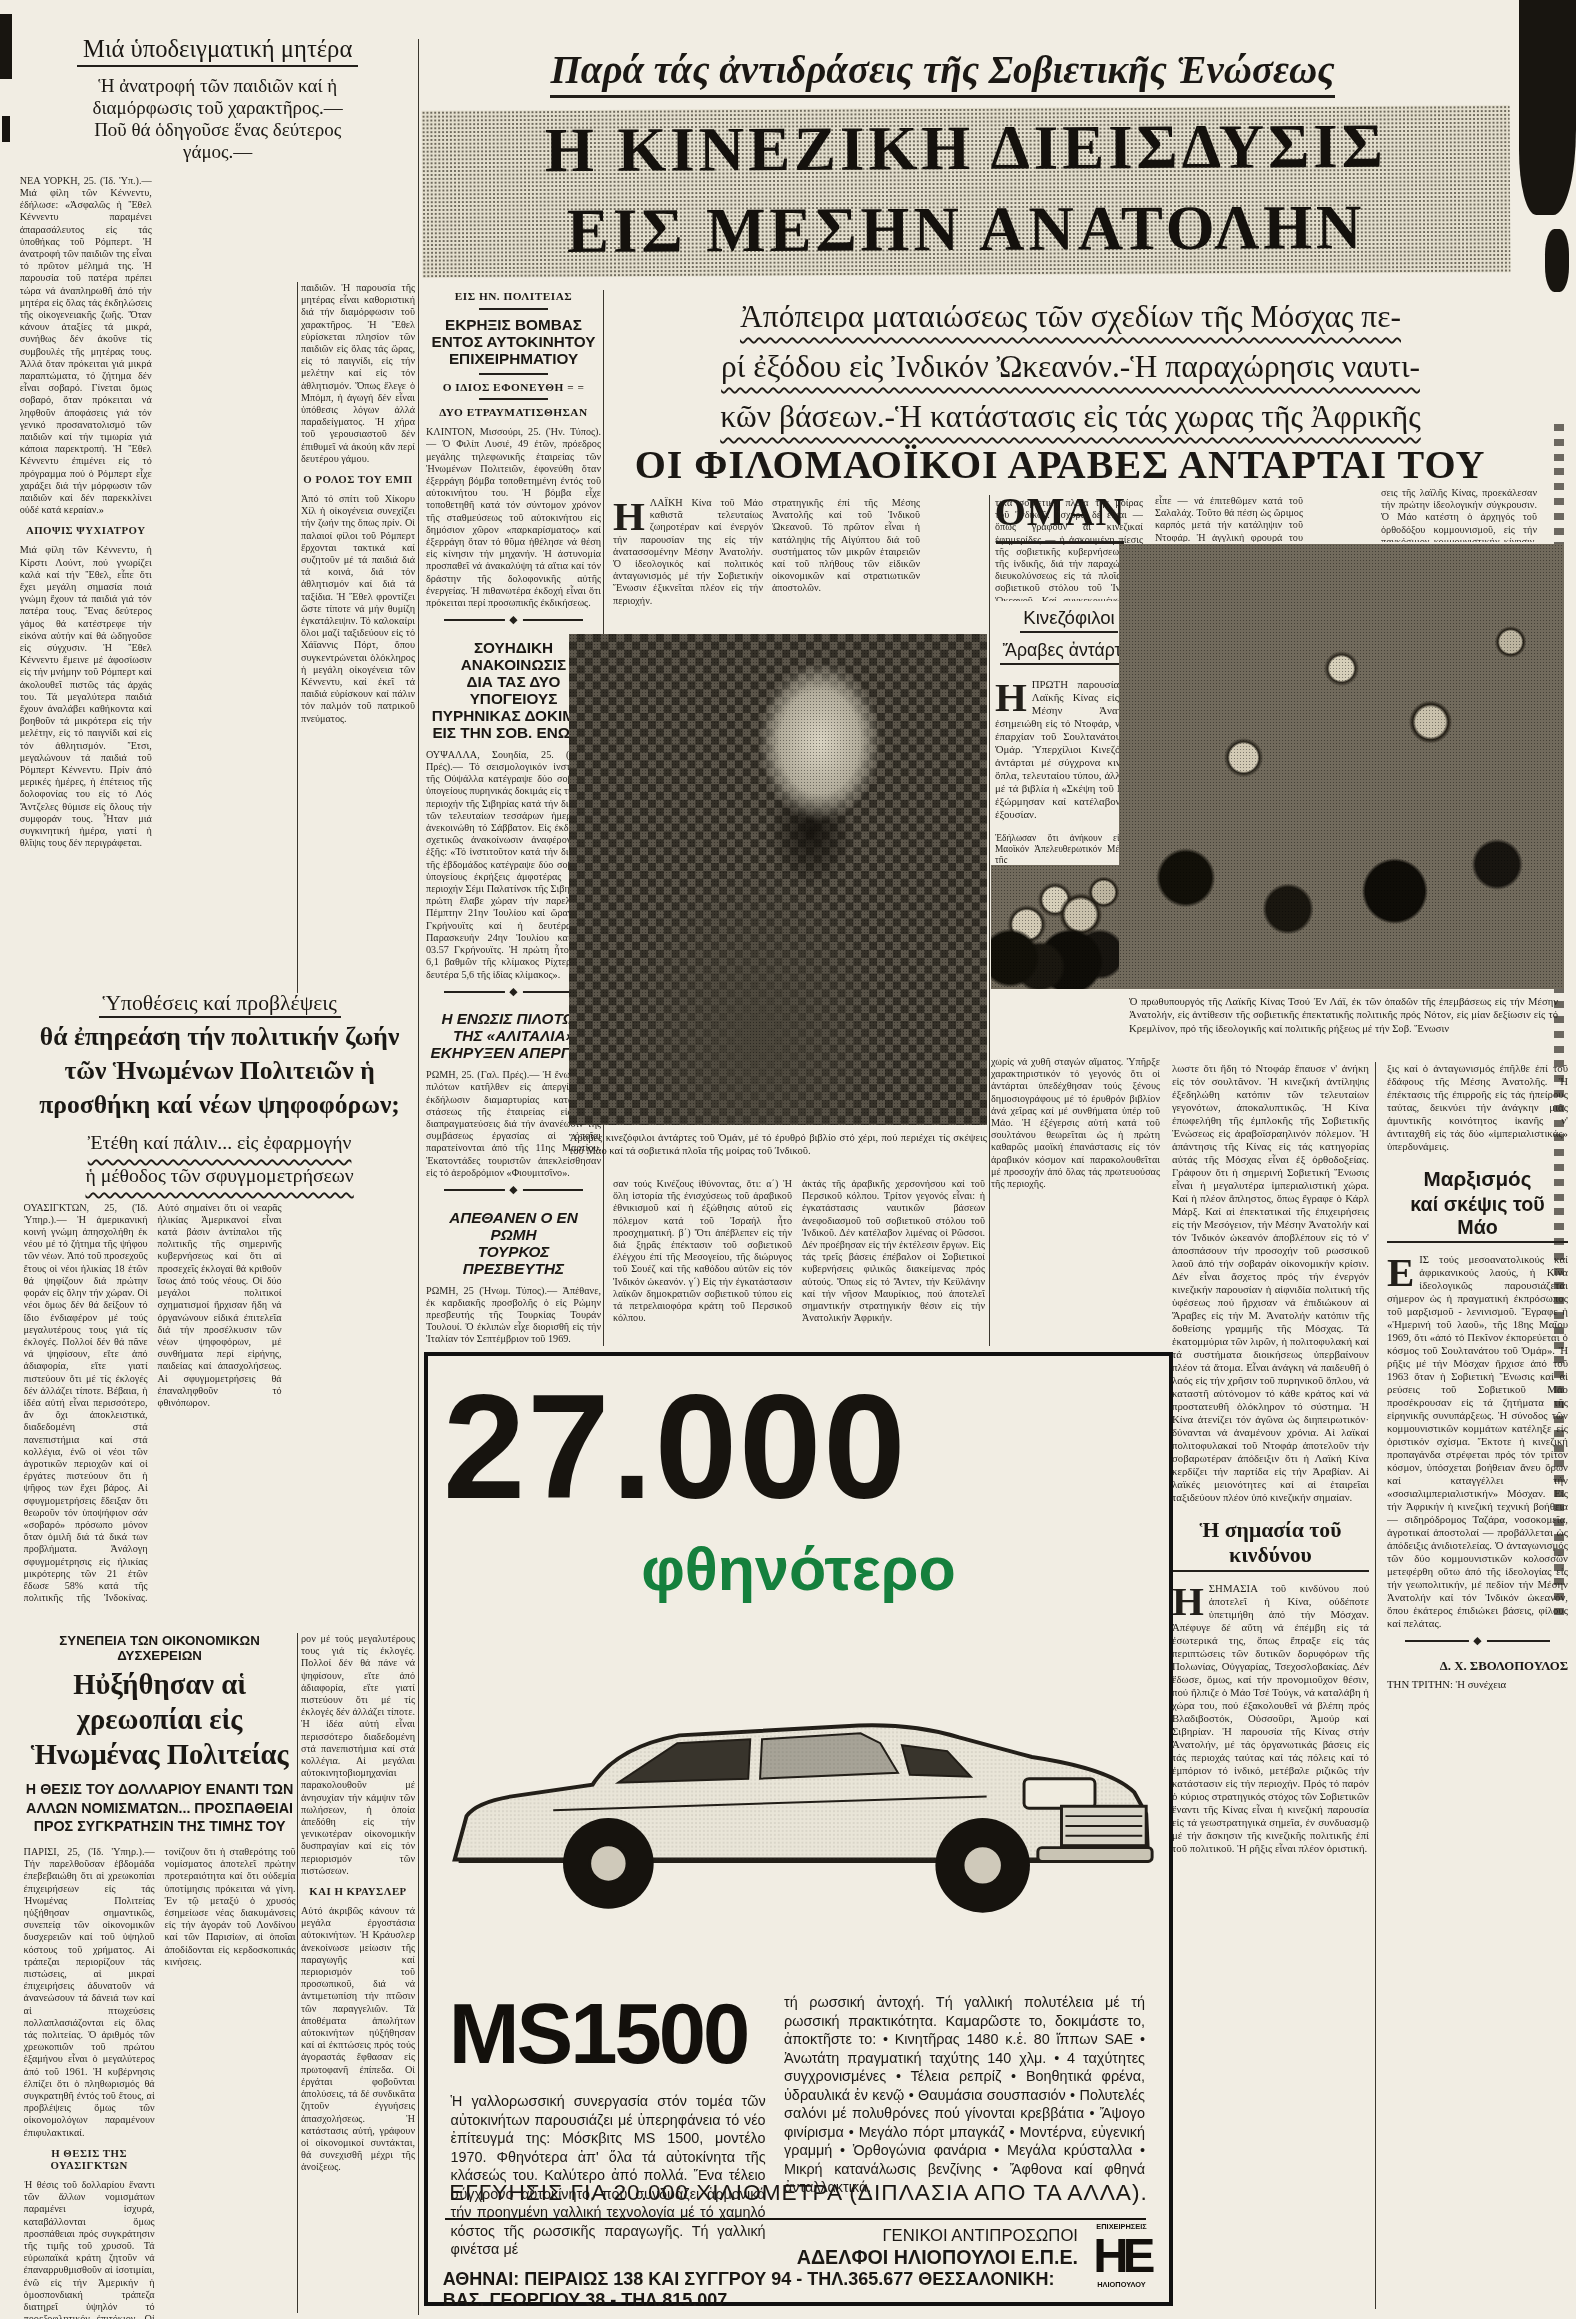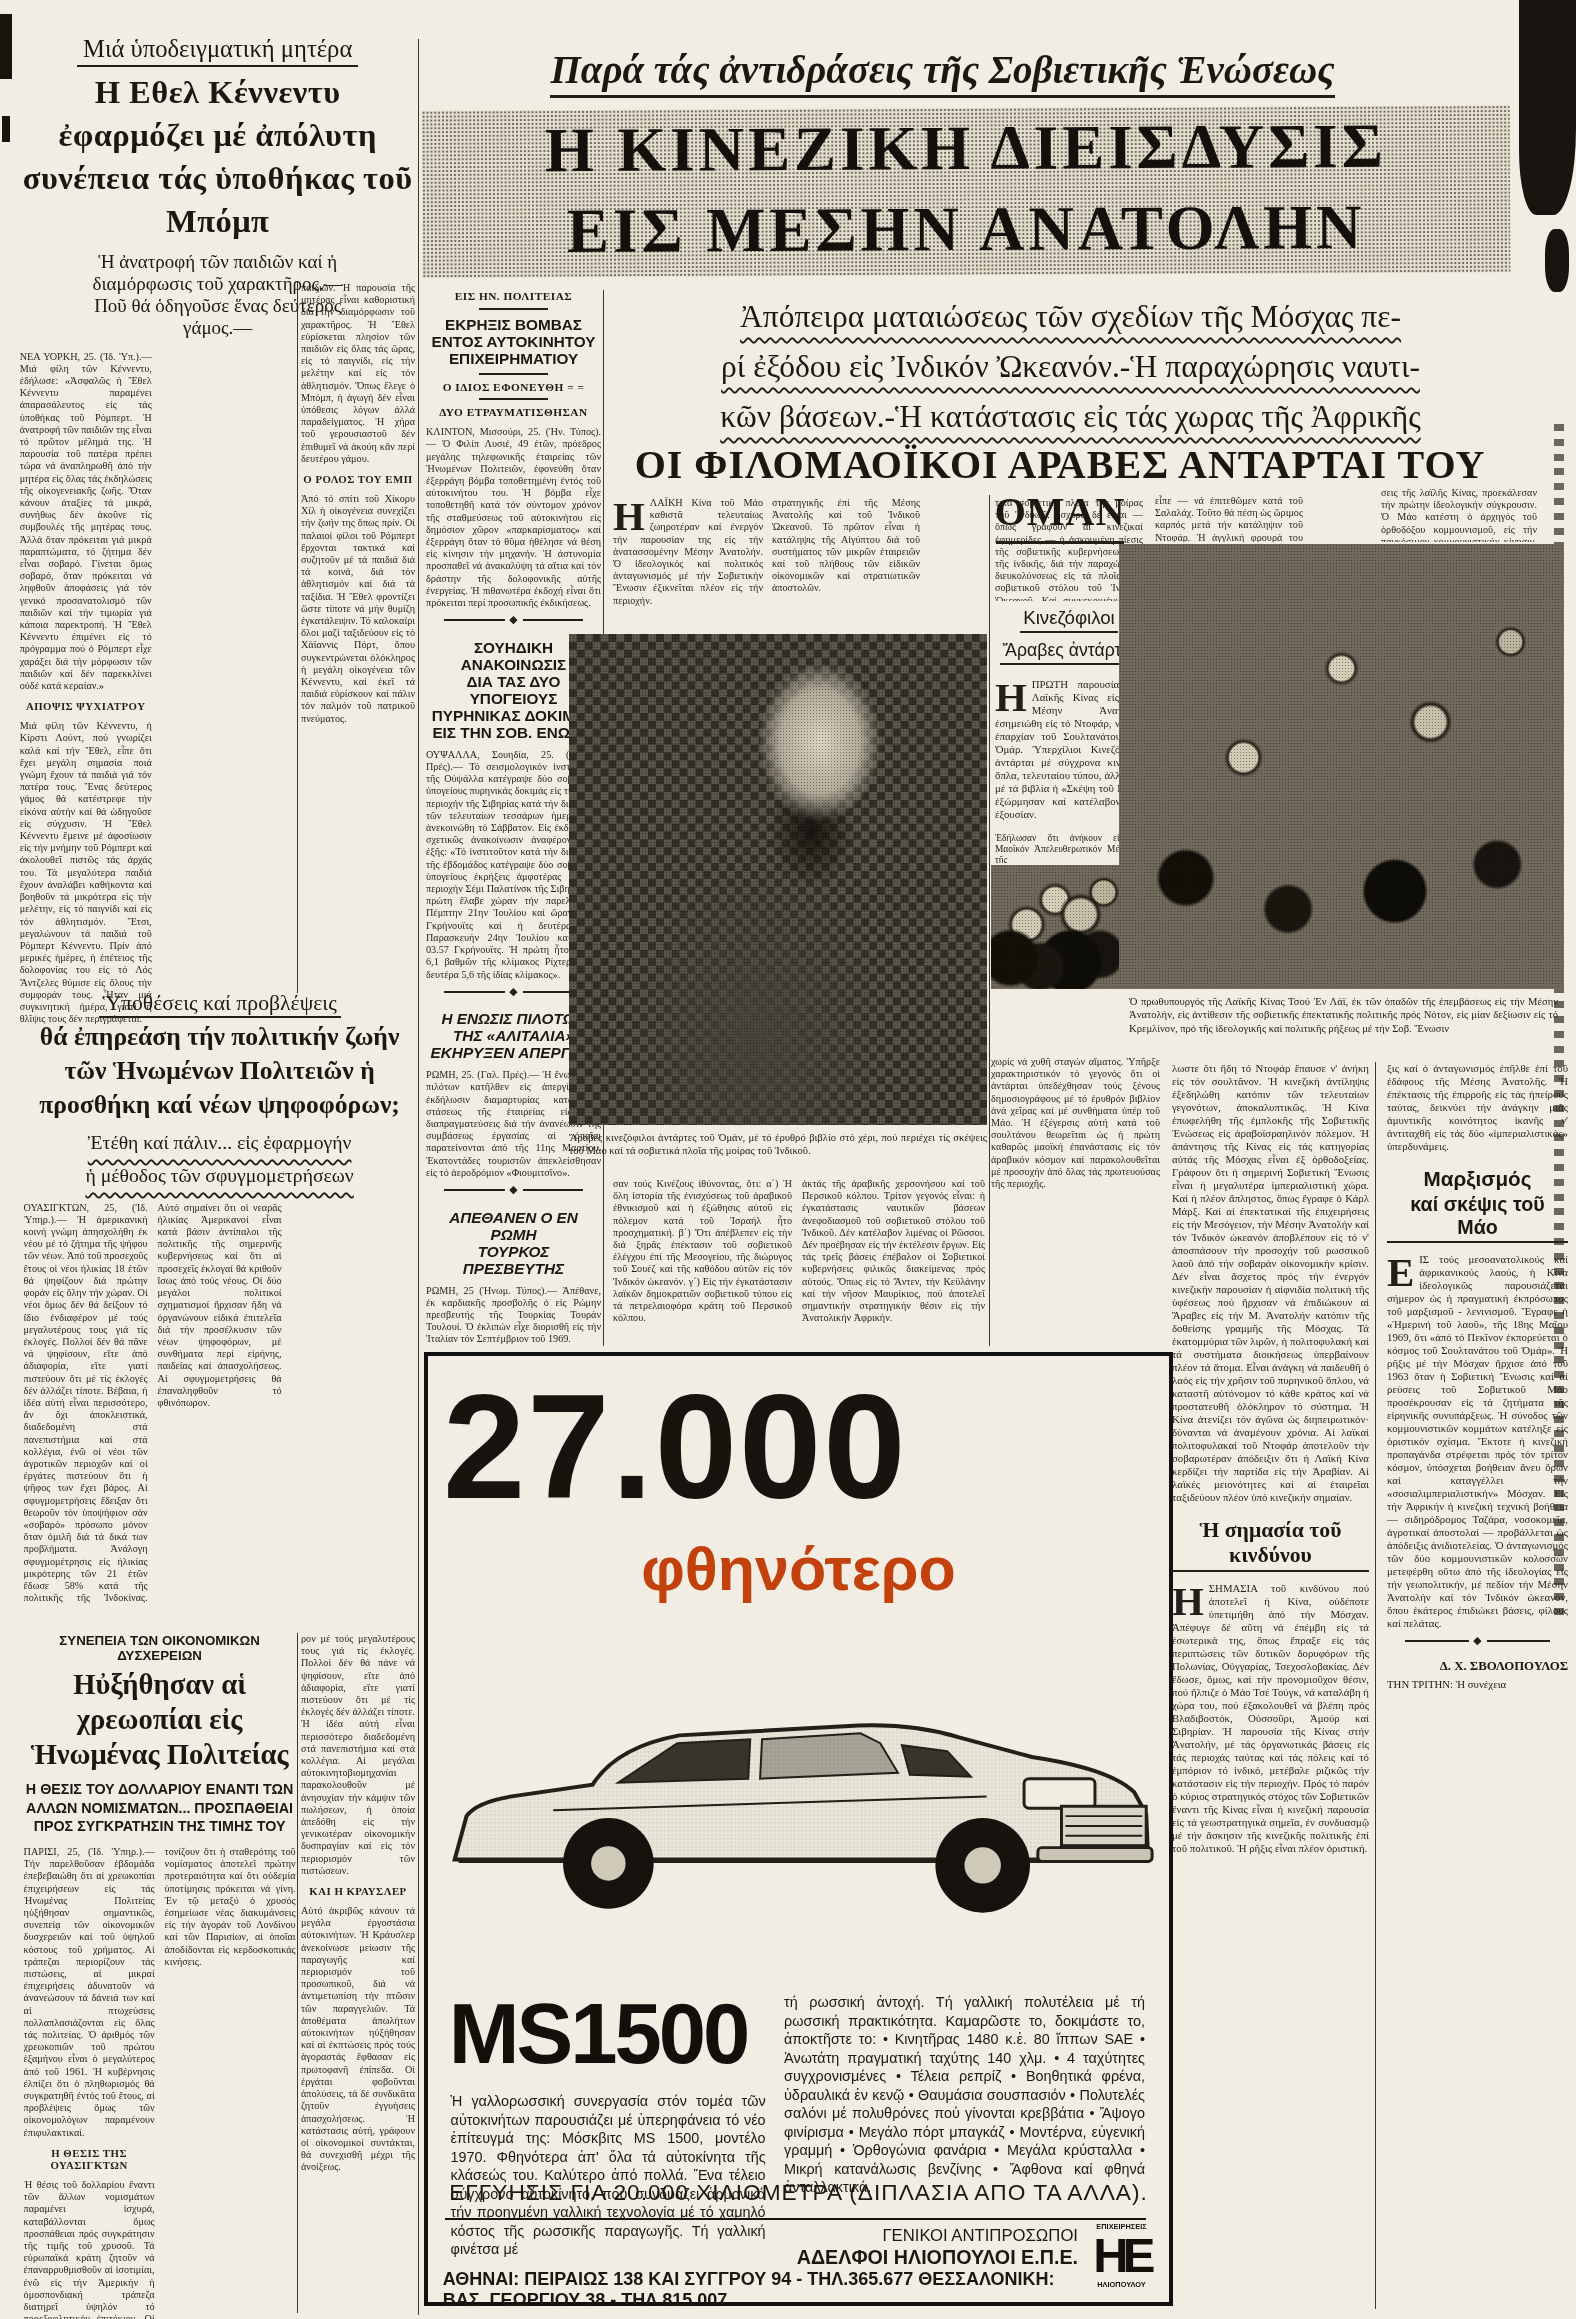--- a/index.html
+++ b/index.html
@@ -85,21 +85,21 @@
   .caption{font-size:10.6px;line-height:13.3px;text-align:justify;color:#24211b;}
   
   .colhead{font-weight:bold;text-align:center;font-family:"Liberation Sans",sans-serif;}
   .colhead .u{border-bottom:2px solid #23201b;padding:0 3px 2px;display:inline-block;}
   
   #ad{left:424px;top:1352px;width:743px;height:948px;border:3.4px solid #111;
       box-shadow:inset 0 0 0 1px #111;background:#f1ede3;}
   #ad-price{position:absolute;left:16px;top:17.7px;width:100%;text-align:left;
       font-family:"Liberation Sans",sans-serif;font-weight:700;font-size:148px;line-height:148px;letter-spacing:2px;color:#17140f;}
   #ad-cheaper{position:absolute;left:0;top:179px;width:100%;text-align:center;
-      font-family:"Liberation Sans",sans-serif;font-weight:800;font-size:61px;color:#c2410c;}
+      font-family:"Liberation Sans",sans-serif;font-weight:800;font-size:61px;color:#15803d;}
   #ad-car{position:absolute;left:7.9px;top:258px;width:725px;height:355px;}
   #ad-logo{position:absolute;left:21.7px;top:630px;font-family:"Liberation Sans",sans-serif;
       font-weight:900;font-size:85px;letter-spacing:-3px;color:#13100c;}
   #ad-copyL{position:absolute;left:23.6px;top:737px;width:315px;font-size:14.4px;line-height:18.5px;}
   #ad-copyR{position:absolute;left:357px;top:638px;width:361px;font-size:14.4px;line-height:18.5px;}
   #ad-guar{position:absolute;left:0;top:824px;width:100%;text-align:center;
       font-family:"Liberation Sans",sans-serif;font-weight:normal;font-size:22.7px;letter-spacing:1px;}
   #ad-rule{position:absolute;left:17.7px;top:863px;width:701px;border-top:2px solid #17140f;}
   #ad-dealers{position:absolute;left:296px;top:871px;width:355px;text-align:right;
       font-family:"Liberation Sans",sans-serif;}
@@ -133,21 +133,20 @@
 
   <div class="vrule" style="left:297px;top:282px;height:711px;"></div>
   <div class="vrule" style="left:297px;top:1633px;height:680px;"></div>
   <div class="vrule" style="left:418px;top:39px;height:2276px;"></div>
   <div class="vrule" style="left:603px;top:290px;height:1056px;"></div>
   <div class="vrule" style="left:989px;top:495px;height:851px;"></div>
   <div class="vrule" style="left:1375px;top:1062px;height:1247px;"></div>
 
   <div class="abs" id="kennedy">
     <div id="k-kicker"><span>Μιά ὑποδειγματική μητέρα</span></div>
-    <div id="k-head">Η Εθελ Κέννεντυ ἐφαρμόζει μέ ἀπόλυτη συνέπεια τάς ὑποθήκας τοῦ Μπόμπ</div>
     <div id="k-deck">Ἡ ἀνατροφή τῶν παιδιῶν καί ἡ διαμόρφωσις τοῦ χαρακτῆρος.— Ποῦ θά ὁδηγοῦσε ἕνας δεύτερος γάμος.—</div>
     <div id="k-body" class="body-txt">
       <span>ΝΕΑ ΥΟΡΚΗ, 25. (Ἰδ. Ὑπ.).— Μιά φίλη τῶν Κέννεντυ, ἐδήλωσε: «Ἀσφαλῶς ἡ Ἔθελ Κέννεντυ παραμένει ἀπαρασάλευτος εἰς τάς ὑποθήκας τοῦ Ρόμπερτ. Ἡ ἀνατροφή τῶν παιδιῶν της εἶναι τό πρῶτον μέλημά της. Ἡ παρουσία τοῦ πατέρα πρέπει τώρα νά ἀναπληρωθῆ ἀπό τήν μητέρα εἰς ὅλας τάς ἐκδηλώσεις τῆς οἰκογενειακῆς ζωῆς. Ὅταν κάνουν ἀταξίες τά μικρά, συνήθως δέν ἀκοῦνε τίς συμβουλές τῆς μητέρας τους. Ἀλλά ὅταν πρόκειται γιά μικρά παραπτώματα, τό ζήτημα δέν εἶναι σοβαρό. Γίνεται ὅμως σοβαρό, ὅταν πρόκειται νά ληφθοῦν ἀποφάσεις γιά τόν γενικό προσανατολισμό τῶν παιδιῶν καί τήν τιμωρία γιά κάποια παρεκτροπή. Ἡ Ἔθελ Κέννεντυ ἐπιμένει εἰς τό πρόγραμμα πού ὁ Ρόμπερτ εἶχε χαράξει διά τήν μόρφωσιν τῶν παιδιῶν καί δέν παρεκκλίνει οὐδέ κατά κεραίαν.»</span>
       <div class="inline-sub">ΑΠΟΨΙΣ ΨΥΧΙΑΤΡΟΥ</div>
       <span>Μιά φίλη τῶν Κέννεντυ, ἡ Κίρστι Λούντ, πού γνωρίζει καλά καί τήν Ἔθελ, εἶπε ὅτι ἔχει μεγάλη σημασία ποιά γνώμη ἔχουν τά παιδιά γιά τόν πατέρα τους. Ἕνας δεύτερος γάμος θά κατέστρεφε τήν εἰκόνα αὐτήν καί θά ὡδηγοῦσε εἰς σύγχυσιν. Ἡ Ἔθελ Κέννεντυ ἔμεινε μέ ἀφοσίωσιν εἰς τήν μνήμην τοῦ Ρόμπερτ καί ἀκολουθεῖ πιστῶς τάς ἀρχάς του. Τά μεγαλύτερα παιδιά ἔχουν ἀναλάβει καθήκοντα καί βοηθοῦν τά μικρότερα εἰς τήν μελέτην, εἰς τό παιγνίδι καί εἰς τόν ἀθλητισμόν. Ἔτσι, μεγαλώνουν τά παιδιά τοῦ Ρόμπερτ Κέννεντυ. Πρίν ἀπό μερικές ἡμέρες, ἡ ἐπέτειος τῆς δολοφονίας του εἰς τό Λός Ἄντζελες θύμισε εἰς ὅλους τήν συμφοράν τους. Ἦταν μιά συγκινητική ἡμέρα, γιατί ἡ θλῖψις τους δέν περιγράφεται.</span>
     </div>
   </div>
   <div class="abs body-txt" id="k-col2">
     <span>παιδιῶν. Ἡ παρουσία τῆς μητέρας εἶναι καθοριστική διά τήν διαμόρφωσιν τοῦ χαρακτῆρος. Ἡ Ἔθελ εὑρίσκεται πλησίον τῶν παιδιῶν εἰς ὅλας τάς ὥρας, εἰς τό παιγνίδι, εἰς τήν μελέτην καί εἰς τόν ἀθλητισμόν. Ὅπως ἔλεγε ὁ Μπόμπ, ἡ ἀγωγή δέν εἶναι ὑπόθεσις λόγων ἀλλά παραδείγματος. Ἡ χήρα τοῦ γερουσιαστοῦ δέν ἐπιθυμεῖ νά ἀκούη κἄν περί δευτέρου γάμου.</span>
     <div class="inline-sub">Ο ΡΟΛΟΣ ΤΟΥ ΕΜΠ</div>

